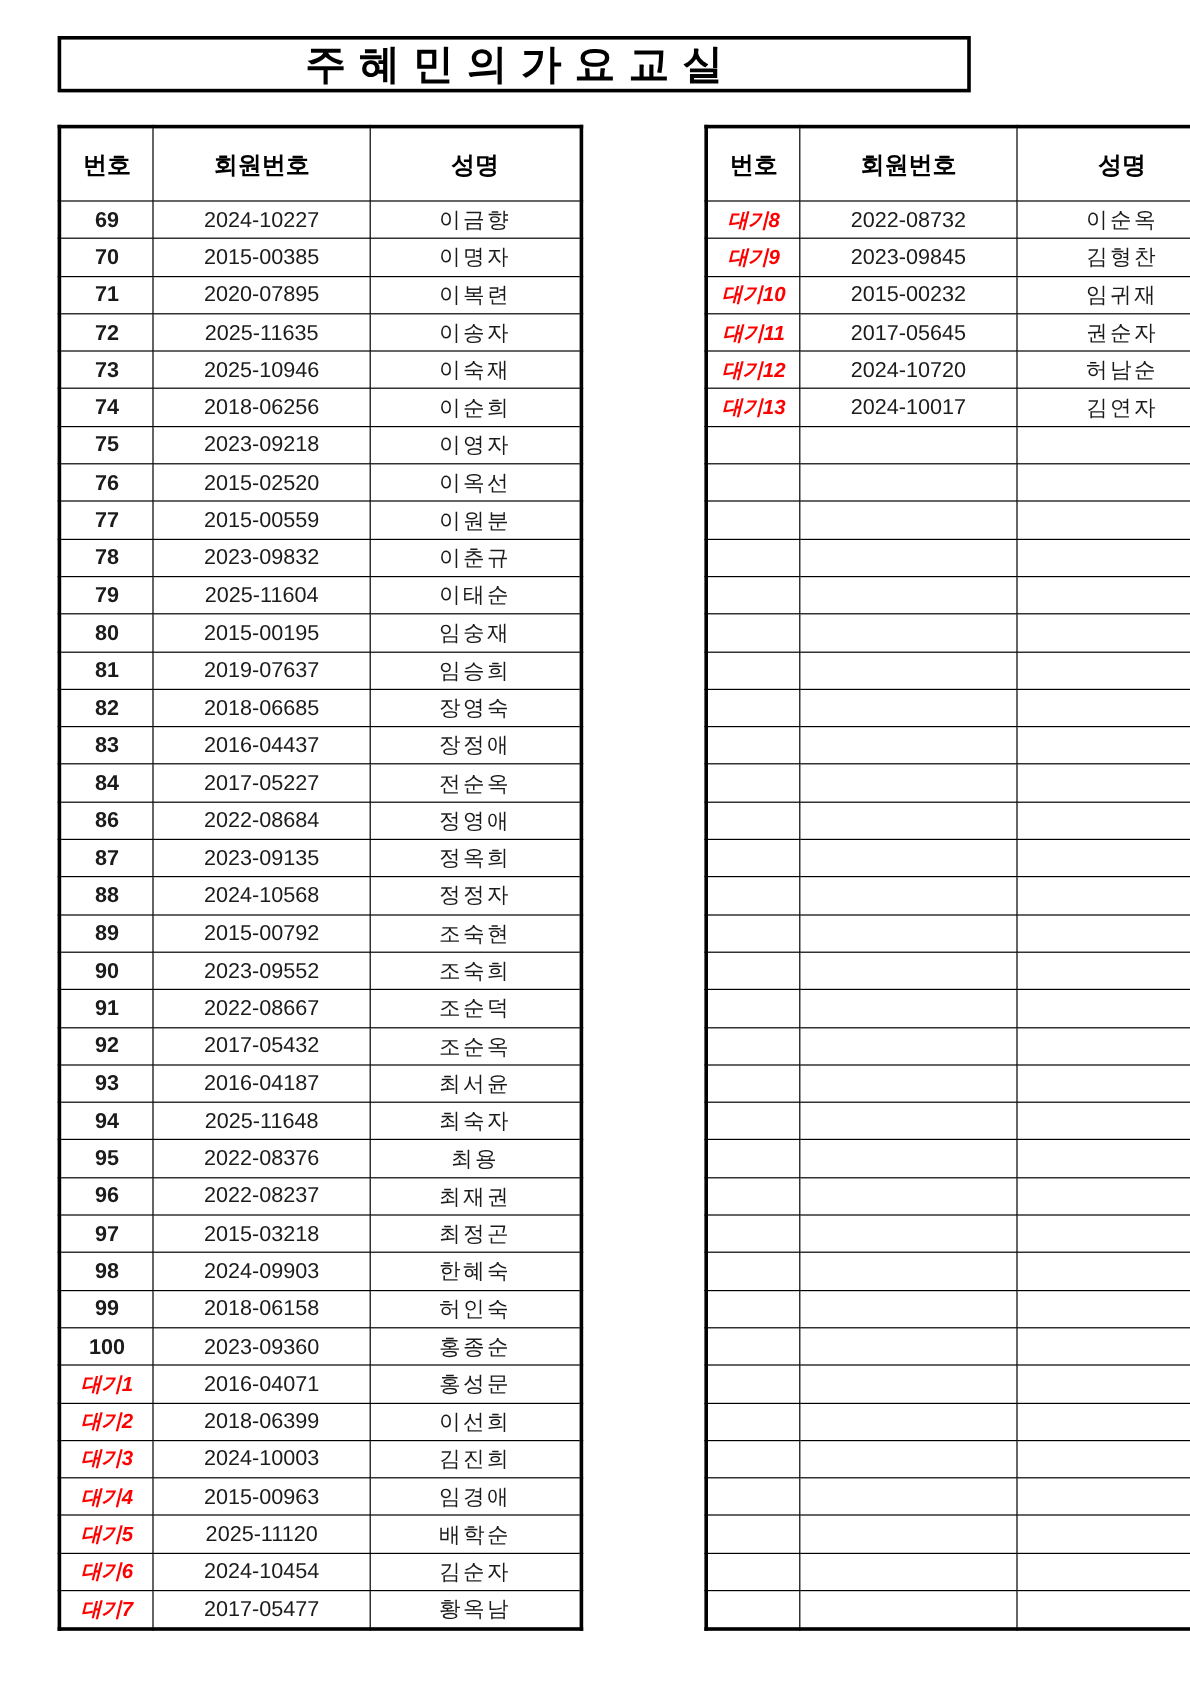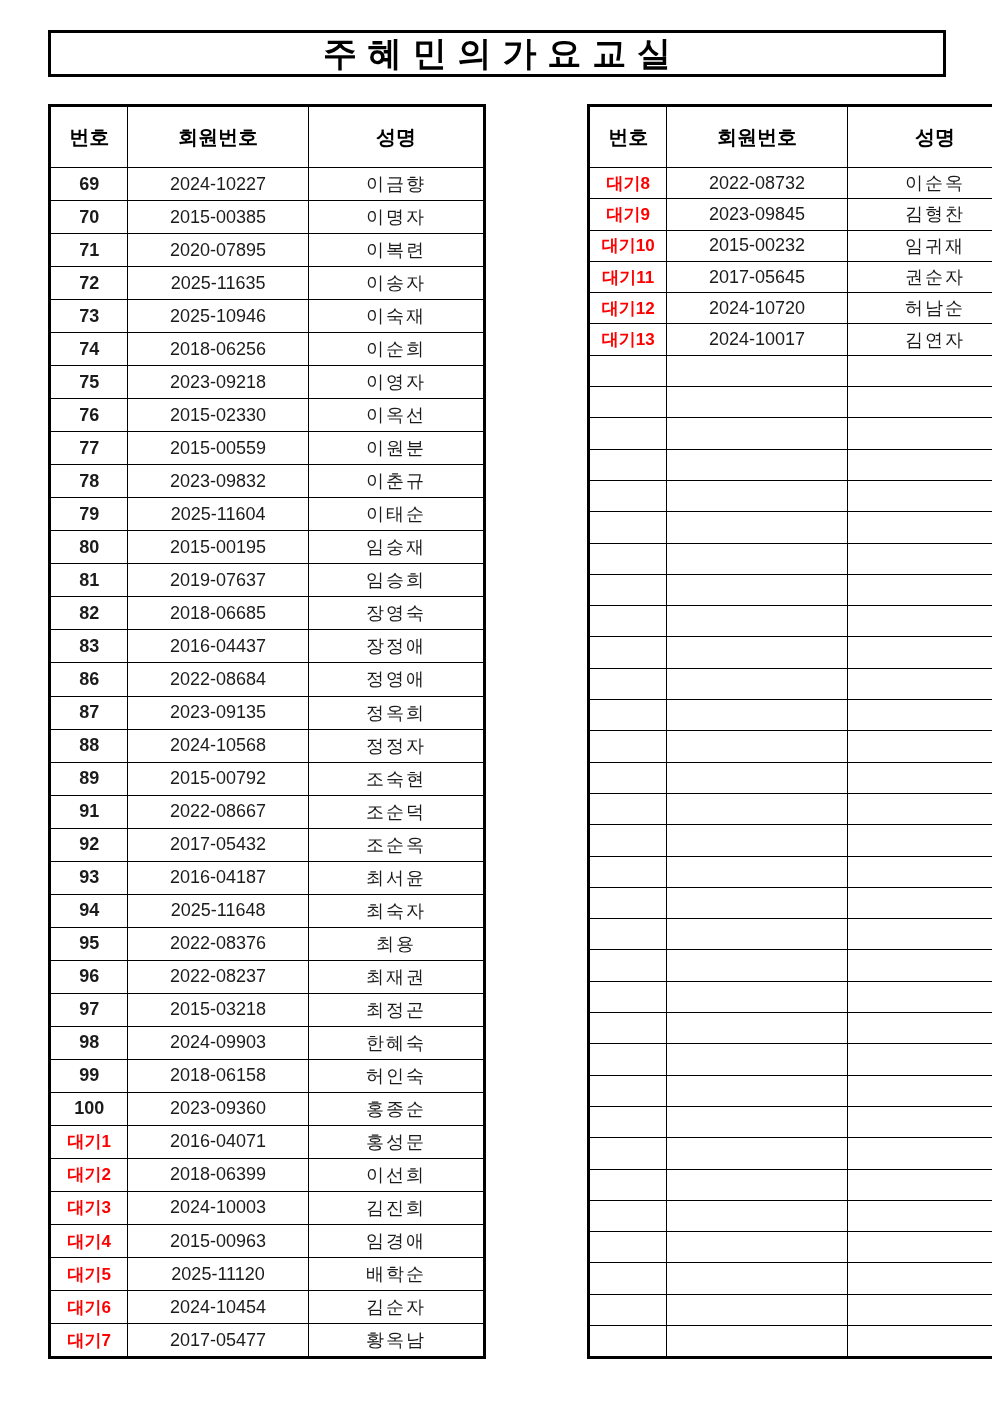--- a/index.html
+++ b/index.html
@@ -12,21 +12,21 @@
     position: relative;
     width: 992px;
     height: 1403px;
     background: #ffffff;
     overflow: hidden;
   }
   .title-box {
     position: absolute;
     top: 30px;
     left: 48px;
-    width: 898px;
+    width: 761px;
     height: 47px;
     border: 3px solid #000;
     box-sizing: border-box;
     display: flex;
     align-items: center;
     justify-content: center;
   }
   .title-text {
     font-size: 34px;
     font-weight: bold;
@@ -71,20 +71,21 @@
     color: #1b1b1b;
   }
   td.cell-no {
     font-size: 19px;
     font-weight: bold;
     color: #000;
   }
   td.cell-no.wait {
     color: var(--wait-color, #ff0000);
     font-size: 17px;
+    font-style: italic;
   }
   td.cell-name {
     letter-spacing: 2px;
   }
   .c-no   { width: 18%; }
   .c-id   { width: 41.5%; }
   .c-name { width: 40.5%; }
 </style>
 </head>
 <body>
@@ -141,21 +142,21 @@
             <td class="cell-id">2018-06256</td>
             <td class="cell-name">이순희</td>
           </tr>
           <tr>
             <td class="cell-no">75</td>
             <td class="cell-id">2023-09218</td>
             <td class="cell-name">이영자</td>
           </tr>
           <tr>
             <td class="cell-no">76</td>
-            <td class="cell-id">2015-02330</td>
+            <td class="cell-id">2015-02520</td>
             <td class="cell-name">이옥선</td>
           </tr>
           <tr>
             <td class="cell-no">77</td>
             <td class="cell-id">2015-00559</td>
             <td class="cell-name">이원분</td>
           </tr>
           <tr>
             <td class="cell-no">78</td>
             <td class="cell-id">2023-09832</td>
@@ -180,38 +181,48 @@
             <td class="cell-no">82</td>
             <td class="cell-id">2018-06685</td>
             <td class="cell-name">장영숙</td>
           </tr>
           <tr>
             <td class="cell-no">83</td>
             <td class="cell-id">2016-04437</td>
             <td class="cell-name">장정애</td>
           </tr>
           <tr>
+            <td class="cell-no">84</td>
+            <td class="cell-id">2017-05227</td>
+            <td class="cell-name">전순옥</td>
+          </tr>
+          <tr>
             <td class="cell-no">86</td>
             <td class="cell-id">2022-08684</td>
             <td class="cell-name">정영애</td>
           </tr>
           <tr>
             <td class="cell-no">87</td>
             <td class="cell-id">2023-09135</td>
             <td class="cell-name">정옥희</td>
           </tr>
           <tr>
             <td class="cell-no">88</td>
             <td class="cell-id">2024-10568</td>
             <td class="cell-name">정정자</td>
           </tr>
           <tr>
             <td class="cell-no">89</td>
             <td class="cell-id">2015-00792</td>
             <td class="cell-name">조숙현</td>
+          </tr>
+          <tr>
+            <td class="cell-no">90</td>
+            <td class="cell-id">2023-09552</td>
+            <td class="cell-name">조숙희</td>
           </tr>
           <tr>
             <td class="cell-no">91</td>
             <td class="cell-id">2022-08667</td>
             <td class="cell-name">조순덕</td>
           </tr>
           <tr>
             <td class="cell-no">92</td>
             <td class="cell-id">2017-05432</td>
             <td class="cell-name">조순옥</td>

